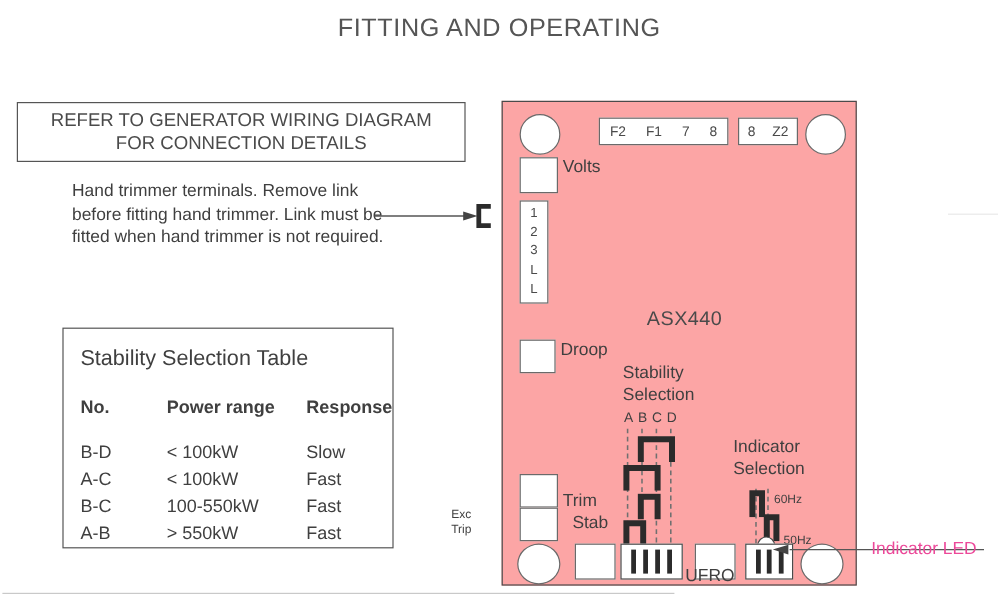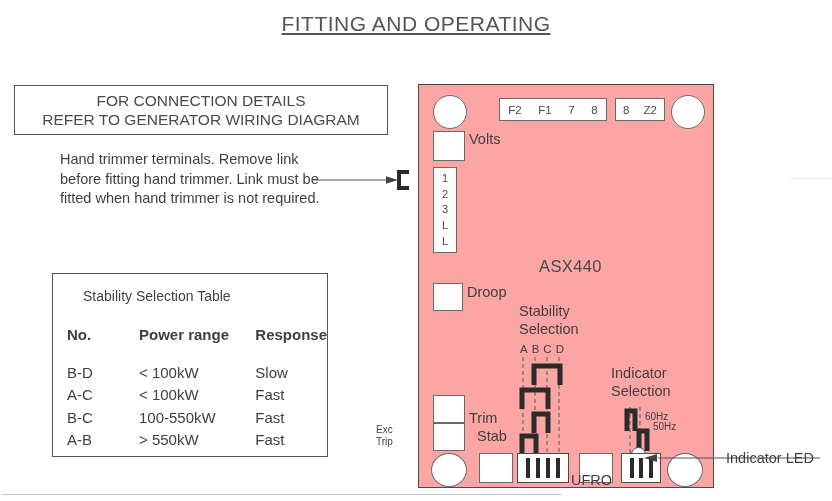--- a/index.html
+++ b/index.html
@@ -18,21 +18,20 @@
 
   
   #page-title {
     position: absolute;
     left: 0; top: 12px;
     width: 832px;
     text-align: center;
     font-size: 21px;
     letter-spacing: 0.5px;
     color: #555;
-    text-decoration: underline;
   }
 
   
   #refer-box {
     position: absolute;
     left: 14px; top: 85px;
     width: 372px; height: 48px;
     border: 1.5px solid #555;
     display: flex;
     flex-direction: column;
@@ -64,23 +63,22 @@
     position: absolute;
     left: 52px; top: 273px;
     width: 276px; height: 184px;
     border: 1.5px solid #555;
     box-sizing: border-box;
     padding: 14px 0 0 14px;
     font-size: 15px;
     color: #3f3f3f;
   }
   #stability-table-box .tbl-title {
-    font-size: 14px;
+    font-size: 18px;
     margin-bottom: 22px;
-    margin-left: 16px;
   }
   #stability-table-box table {
     border-collapse: collapse;
     font-size: 15px;
   }
   #stability-table-box th {
     text-align: left;
     font-weight: bold;
     padding: 0 0 20px 0;
   }
@@ -191,43 +189,43 @@
   
   #led-callout-line {
     position: absolute;
     left: 644px; top: 452px;
     width: 176px; height: 12px;
   }
   #led-callout-text {
     position: absolute;
     left: 726px; top: 450px;
     font-size: 14.5px;
-    color: #404040;
+    color: #ec4899;
   }
 
   
   .artifact {
     position: absolute;
     background: #e9e9e9;
   }
   #footer-rule {
     position: absolute;
     left: 2px; top: 494px;
     width: 560px; height: 1px;
     background: #c9c9c9;
   }
 </style>
 </head>
 <body>
 
 <div id="page-title">FITTING AND OPERATING</div>
 
 <div id="refer-box">
+  <div>REFER TO GENERATOR WIRING DIAGRAM</div>
   <div>FOR CONNECTION DETAILS</div>
-  <div>REFER TO GENERATOR WIRING DIAGRAM</div>
 </div>
 
 <div id="trimmer-note">Hand trimmer terminals. Remove link before fitting hand trimmer. Link must be fitted when hand trimmer is not required.</div>
 <svg id="trimmer-arrow" viewBox="0 0 86 10">
   <line x1="0" y1="5" x2="76" y2="5" stroke="#555" stroke-width="1.2"></line>
   <polygon points="86,5 74,1.2 74,8.8" fill="#444"></polygon>
 </svg>
 
 <div id="stability-table-box">
   <div class="tbl-title">Stability Selection  Table</div>
@@ -368,21 +366,21 @@
   </svg>
 
   <svg class="staple" style="left:204px; top:322px; width:16px; height:24px;" viewBox="0 0 16 24">
     <path d="M4,24 L4,4 L12,4 L12,24" fill="none" stroke="#2b2b2b" stroke-width="5"></path>
   </svg>
   <div class="board-el small-label" style="left:226px; top:326px;">60Hz</div>
 
   <svg class="staple" style="left:216px; top:342px; width:16px; height:24px;" viewBox="0 0 16 24">
     <path d="M4,24 L4,4 L12,4 L12,24" fill="none" stroke="#2b2b2b" stroke-width="5"></path>
   </svg>
-  <div class="board-el small-label" style="left:234px; top:336px;text-align:center;">50Hz</div>
+  <div class="board-el small-label" style="left:234px; top:360px;text-align:center;">50Hz</div>
 
   <div class="board-el" style="left:212px; top:362px; width:13px; height:13px; border:1.5px solid #4a4a4a; border-radius:50%; background:#fff;"></div>
 
   <div class="board-el pin-header" style="left:202px; top:368px; width:40px; height:30px;">
     <span class="pin"></span>
     <span class="pin"></span>
     <span class="pin"></span>
   </div>
 
 </div>

